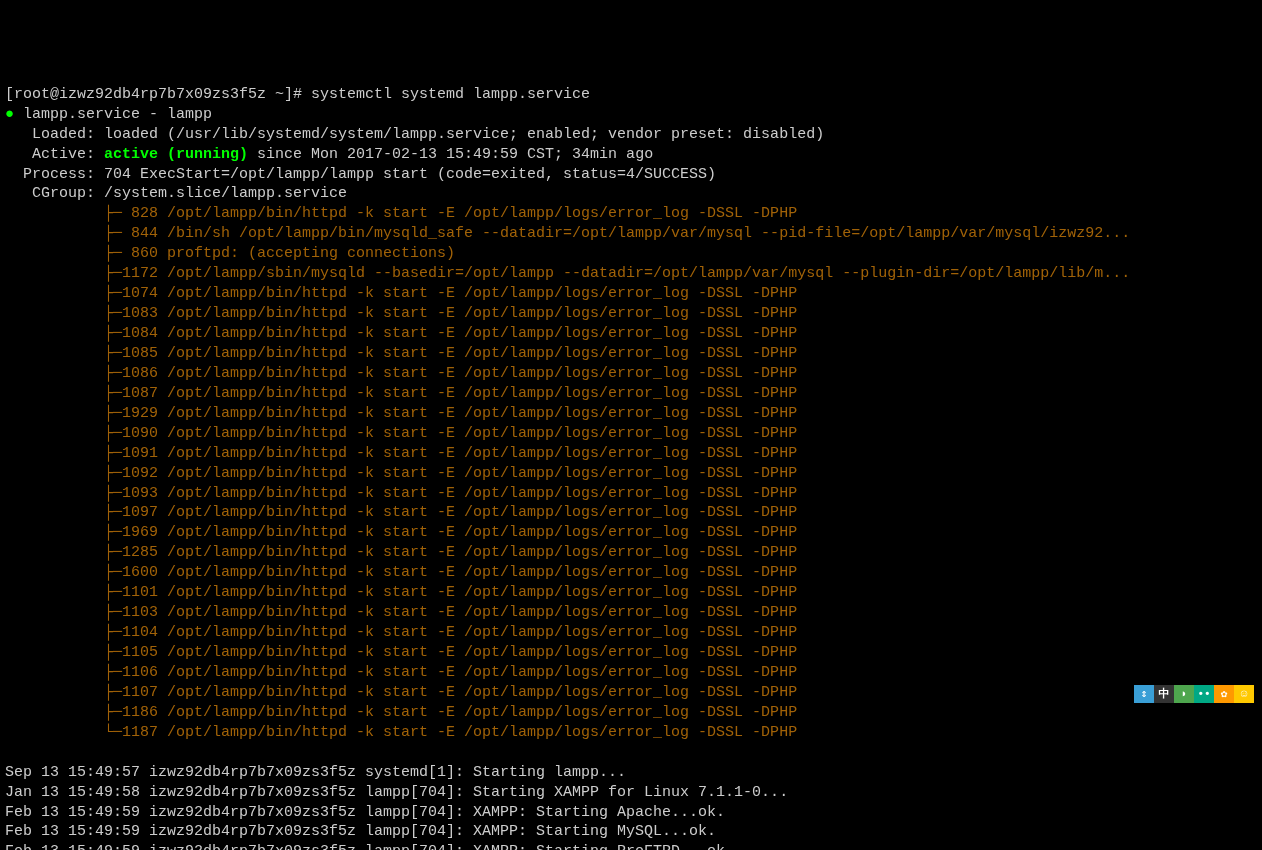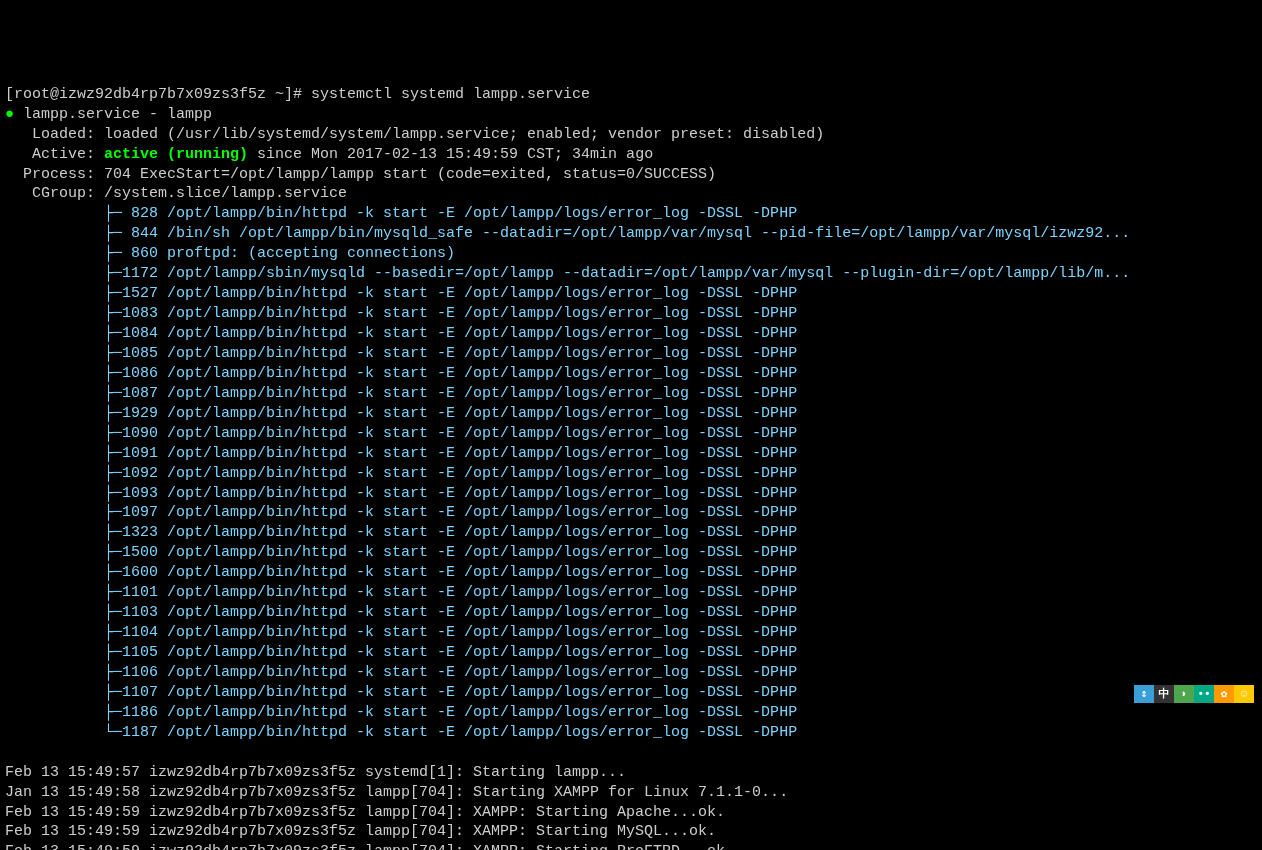--- a/index.html
+++ b/index.html
@@ -11,21 +11,21 @@
     font-size: 15px;
     line-height: 1.33;
     white-space: pre;
     width: 1262px;
     height: 850px;
     box-sizing: border-box;
     overflow: hidden;
   }
   .green-bold { color: #00ff00; font-weight: bold; }
   .bullet { color: #00ff00; }
-  .tree { color: #7dd3fc; }
+  .tree { color: #a16207; }
   .toolbar {
     position: fixed;
     right: 8px;
     top: 685px;
     display: flex;
   }
   .toolbar-item {
     width: 20px;
     height: 18px;
     display: flex;
@@ -44,51 +44,51 @@
 </style>
 </head>
 <body>
 
 
 
 <div><span><span>[root@izwz92db4rp7b7x09zs3f5z ~]# </span><span>systemctl systemd lampp.service</span></span>
 <span class="bullet">●</span> <span>lampp.service - lampp</span>
 <span>   Loaded: loaded (/usr/lib/systemd/system/lampp.service; enabled; vendor preset: disabled)</span>
 <span>   Active: </span><span class="green-bold">active (running)</span><span> since Mon 2017-02-13 15:49:59 CST; 34min ago</span>
-<span>  Process: 704 ExecStart=/opt/lampp/lampp start (code=exited, status=0/SUCCESS)</span>
+<span>  Process: 704 ExecStart=/opt/lampp/lampp start (code=exited, status=4/SUCCESS)</span>
 <span>   CGroup: /system.slice/lampp.service</span>
 <span class="tree">           ├─ 828 /opt/lampp/bin/httpd -k start -E /opt/lampp/logs/error_log -DSSL -DPHP</span>
 <span class="tree">           ├─ 844 /bin/sh /opt/lampp/bin/mysqld_safe --datadir=/opt/lampp/var/mysql --pid-file=/opt/lampp/var/mysql/izwz92...</span>
 <span class="tree">           ├─ 860 proftpd: (accepting connections)</span>
 <span class="tree">           ├─1172 /opt/lampp/sbin/mysqld --basedir=/opt/lampp --datadir=/opt/lampp/var/mysql --plugin-dir=/opt/lampp/lib/m...</span>
-<span class="tree">           ├─1527 /opt/lampp/bin/httpd -k start -E /opt/lampp/logs/error_log -DSSL -DPHP</span>
+<span class="tree">           ├─1074 /opt/lampp/bin/httpd -k start -E /opt/lampp/logs/error_log -DSSL -DPHP</span>
 <span class="tree">           ├─1083 /opt/lampp/bin/httpd -k start -E /opt/lampp/logs/error_log -DSSL -DPHP</span>
 <span class="tree">           ├─1084 /opt/lampp/bin/httpd -k start -E /opt/lampp/logs/error_log -DSSL -DPHP</span>
 <span class="tree">           ├─1085 /opt/lampp/bin/httpd -k start -E /opt/lampp/logs/error_log -DSSL -DPHP</span>
 <span class="tree">           ├─1086 /opt/lampp/bin/httpd -k start -E /opt/lampp/logs/error_log -DSSL -DPHP</span>
 <span class="tree">           ├─1087 /opt/lampp/bin/httpd -k start -E /opt/lampp/logs/error_log -DSSL -DPHP</span>
 <span class="tree">           ├─1929 /opt/lampp/bin/httpd -k start -E /opt/lampp/logs/error_log -DSSL -DPHP</span>
 <span class="tree">           ├─1090 /opt/lampp/bin/httpd -k start -E /opt/lampp/logs/error_log -DSSL -DPHP</span>
 <span class="tree">           ├─1091 /opt/lampp/bin/httpd -k start -E /opt/lampp/logs/error_log -DSSL -DPHP</span>
 <span class="tree">           ├─1092 /opt/lampp/bin/httpd -k start -E /opt/lampp/logs/error_log -DSSL -DPHP</span>
 <span class="tree">           ├─1093 /opt/lampp/bin/httpd -k start -E /opt/lampp/logs/error_log -DSSL -DPHP</span>
 <span class="tree">           ├─1097 /opt/lampp/bin/httpd -k start -E /opt/lampp/logs/error_log -DSSL -DPHP</span>
-<span class="tree">           ├─1323 /opt/lampp/bin/httpd -k start -E /opt/lampp/logs/error_log -DSSL -DPHP</span>
-<span class="tree">           ├─1500 /opt/lampp/bin/httpd -k start -E /opt/lampp/logs/error_log -DSSL -DPHP</span>
+<span class="tree">           ├─1969 /opt/lampp/bin/httpd -k start -E /opt/lampp/logs/error_log -DSSL -DPHP</span>
+<span class="tree">           ├─1285 /opt/lampp/bin/httpd -k start -E /opt/lampp/logs/error_log -DSSL -DPHP</span>
 <span class="tree">           ├─1600 /opt/lampp/bin/httpd -k start -E /opt/lampp/logs/error_log -DSSL -DPHP</span>
 <span class="tree">           ├─1101 /opt/lampp/bin/httpd -k start -E /opt/lampp/logs/error_log -DSSL -DPHP</span>
 <span class="tree">           ├─1103 /opt/lampp/bin/httpd -k start -E /opt/lampp/logs/error_log -DSSL -DPHP</span>
 <span class="tree">           ├─1104 /opt/lampp/bin/httpd -k start -E /opt/lampp/logs/error_log -DSSL -DPHP</span>
 <span class="tree">           ├─1105 /opt/lampp/bin/httpd -k start -E /opt/lampp/logs/error_log -DSSL -DPHP</span>
 <span class="tree">           ├─1106 /opt/lampp/bin/httpd -k start -E /opt/lampp/logs/error_log -DSSL -DPHP</span>
 <span class="tree">           ├─1107 /opt/lampp/bin/httpd -k start -E /opt/lampp/logs/error_log -DSSL -DPHP</span>
 <span class="tree">           ├─1186 /opt/lampp/bin/httpd -k start -E /opt/lampp/logs/error_log -DSSL -DPHP</span>
 <span class="tree">           └─1187 /opt/lampp/bin/httpd -k start -E /opt/lampp/logs/error_log -DSSL -DPHP</span>
 
-<span>Feb 13 15:49:57 izwz92db4rp7b7x09zs3f5z systemd[1]: Starting lampp...</span>
+<span>Sep 13 15:49:57 izwz92db4rp7b7x09zs3f5z systemd[1]: Starting lampp...</span>
 <span>Jan 13 15:49:58 izwz92db4rp7b7x09zs3f5z lampp[704]: Starting XAMPP for Linux 7.1.1-0...</span>
 <span>Feb 13 15:49:59 izwz92db4rp7b7x09zs3f5z lampp[704]: XAMPP: Starting Apache...ok.</span>
 <span>Feb 13 15:49:59 izwz92db4rp7b7x09zs3f5z lampp[704]: XAMPP: Starting MySQL...ok.</span>
 <span>Feb 13 15:49:59 izwz92db4rp7b7x09zs3f5z lampp[704]: XAMPP: Starting ProFTPD...ok.</span>
 
 
 
 </div>
 
 <div class="toolbar">

